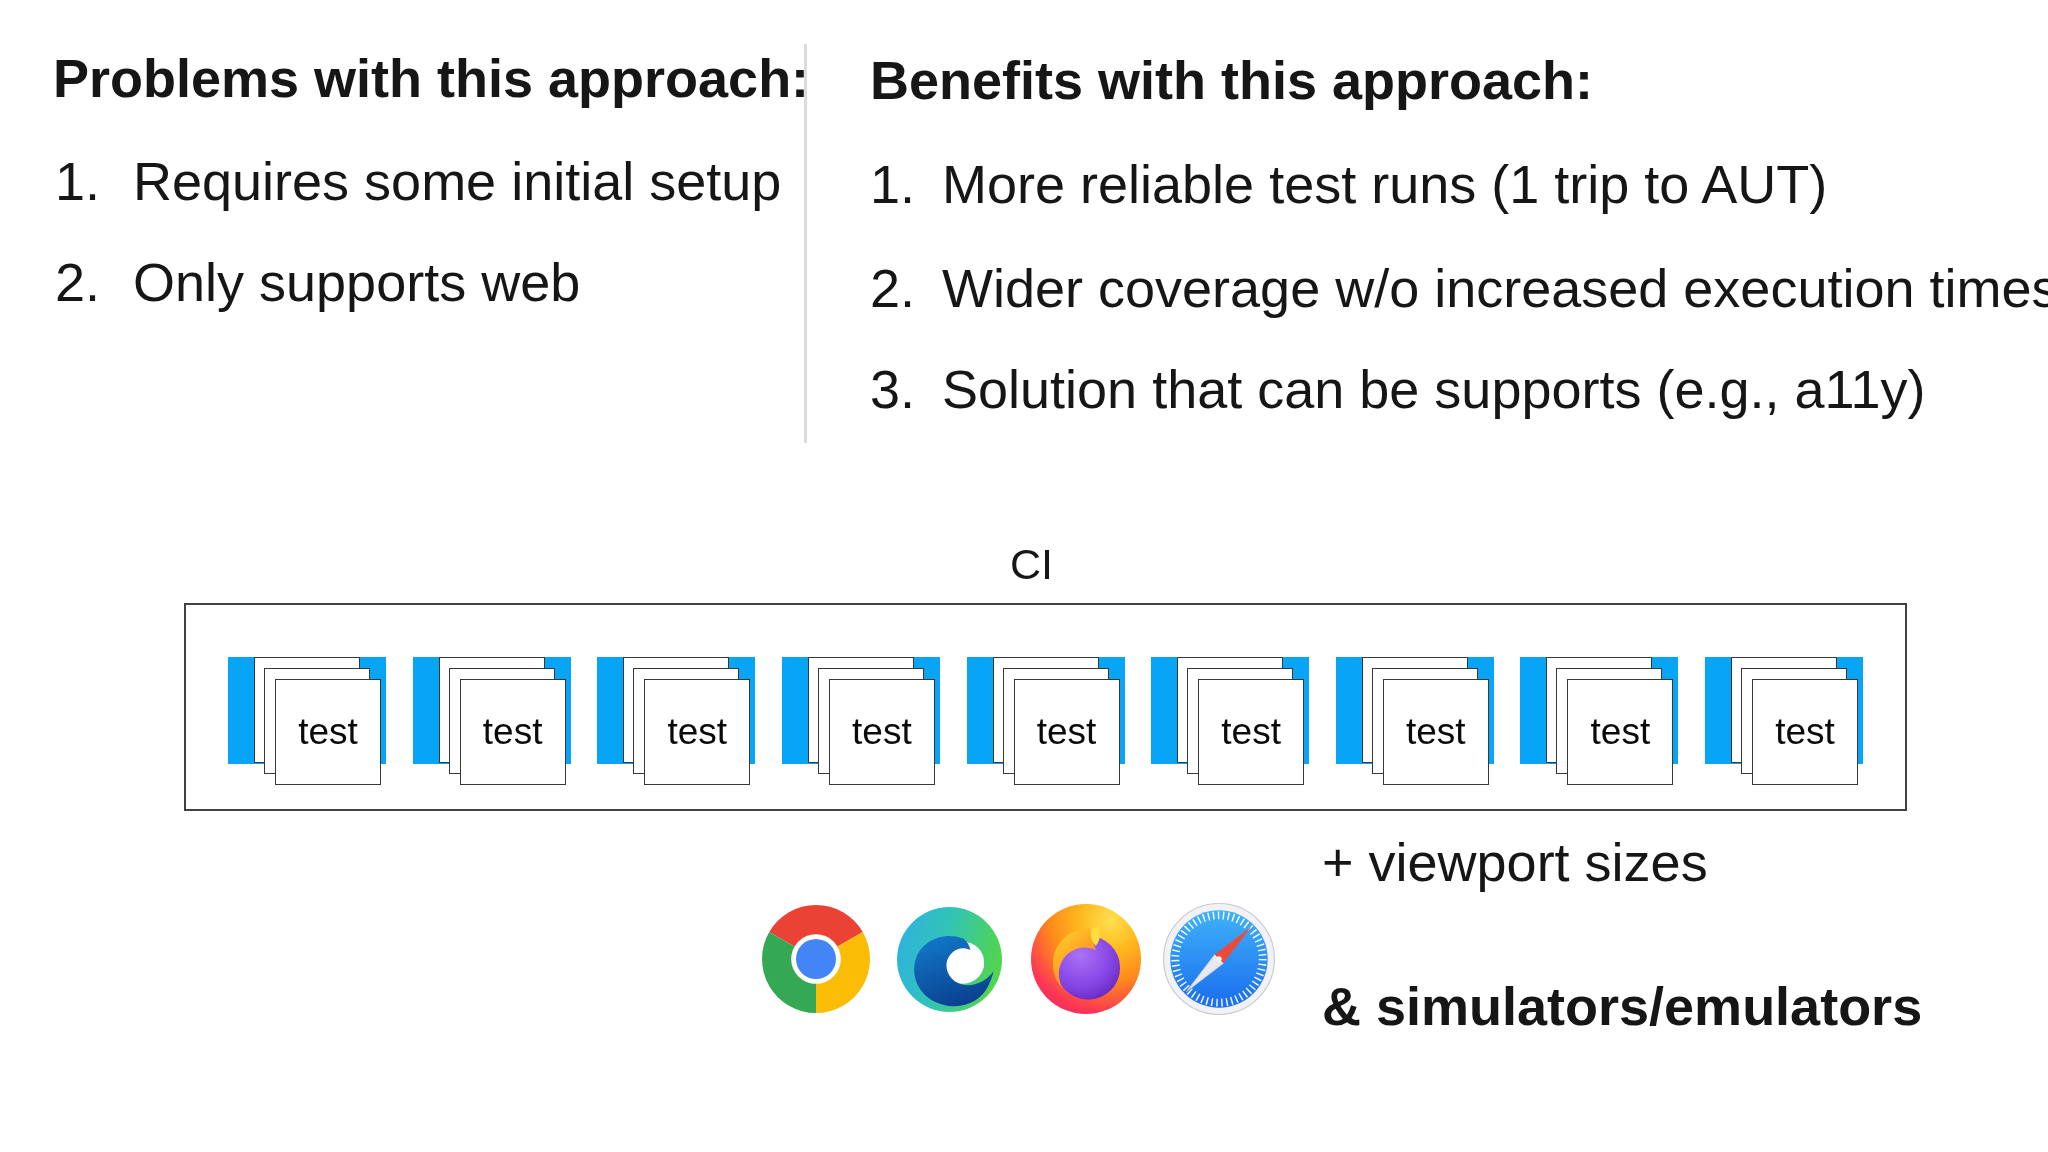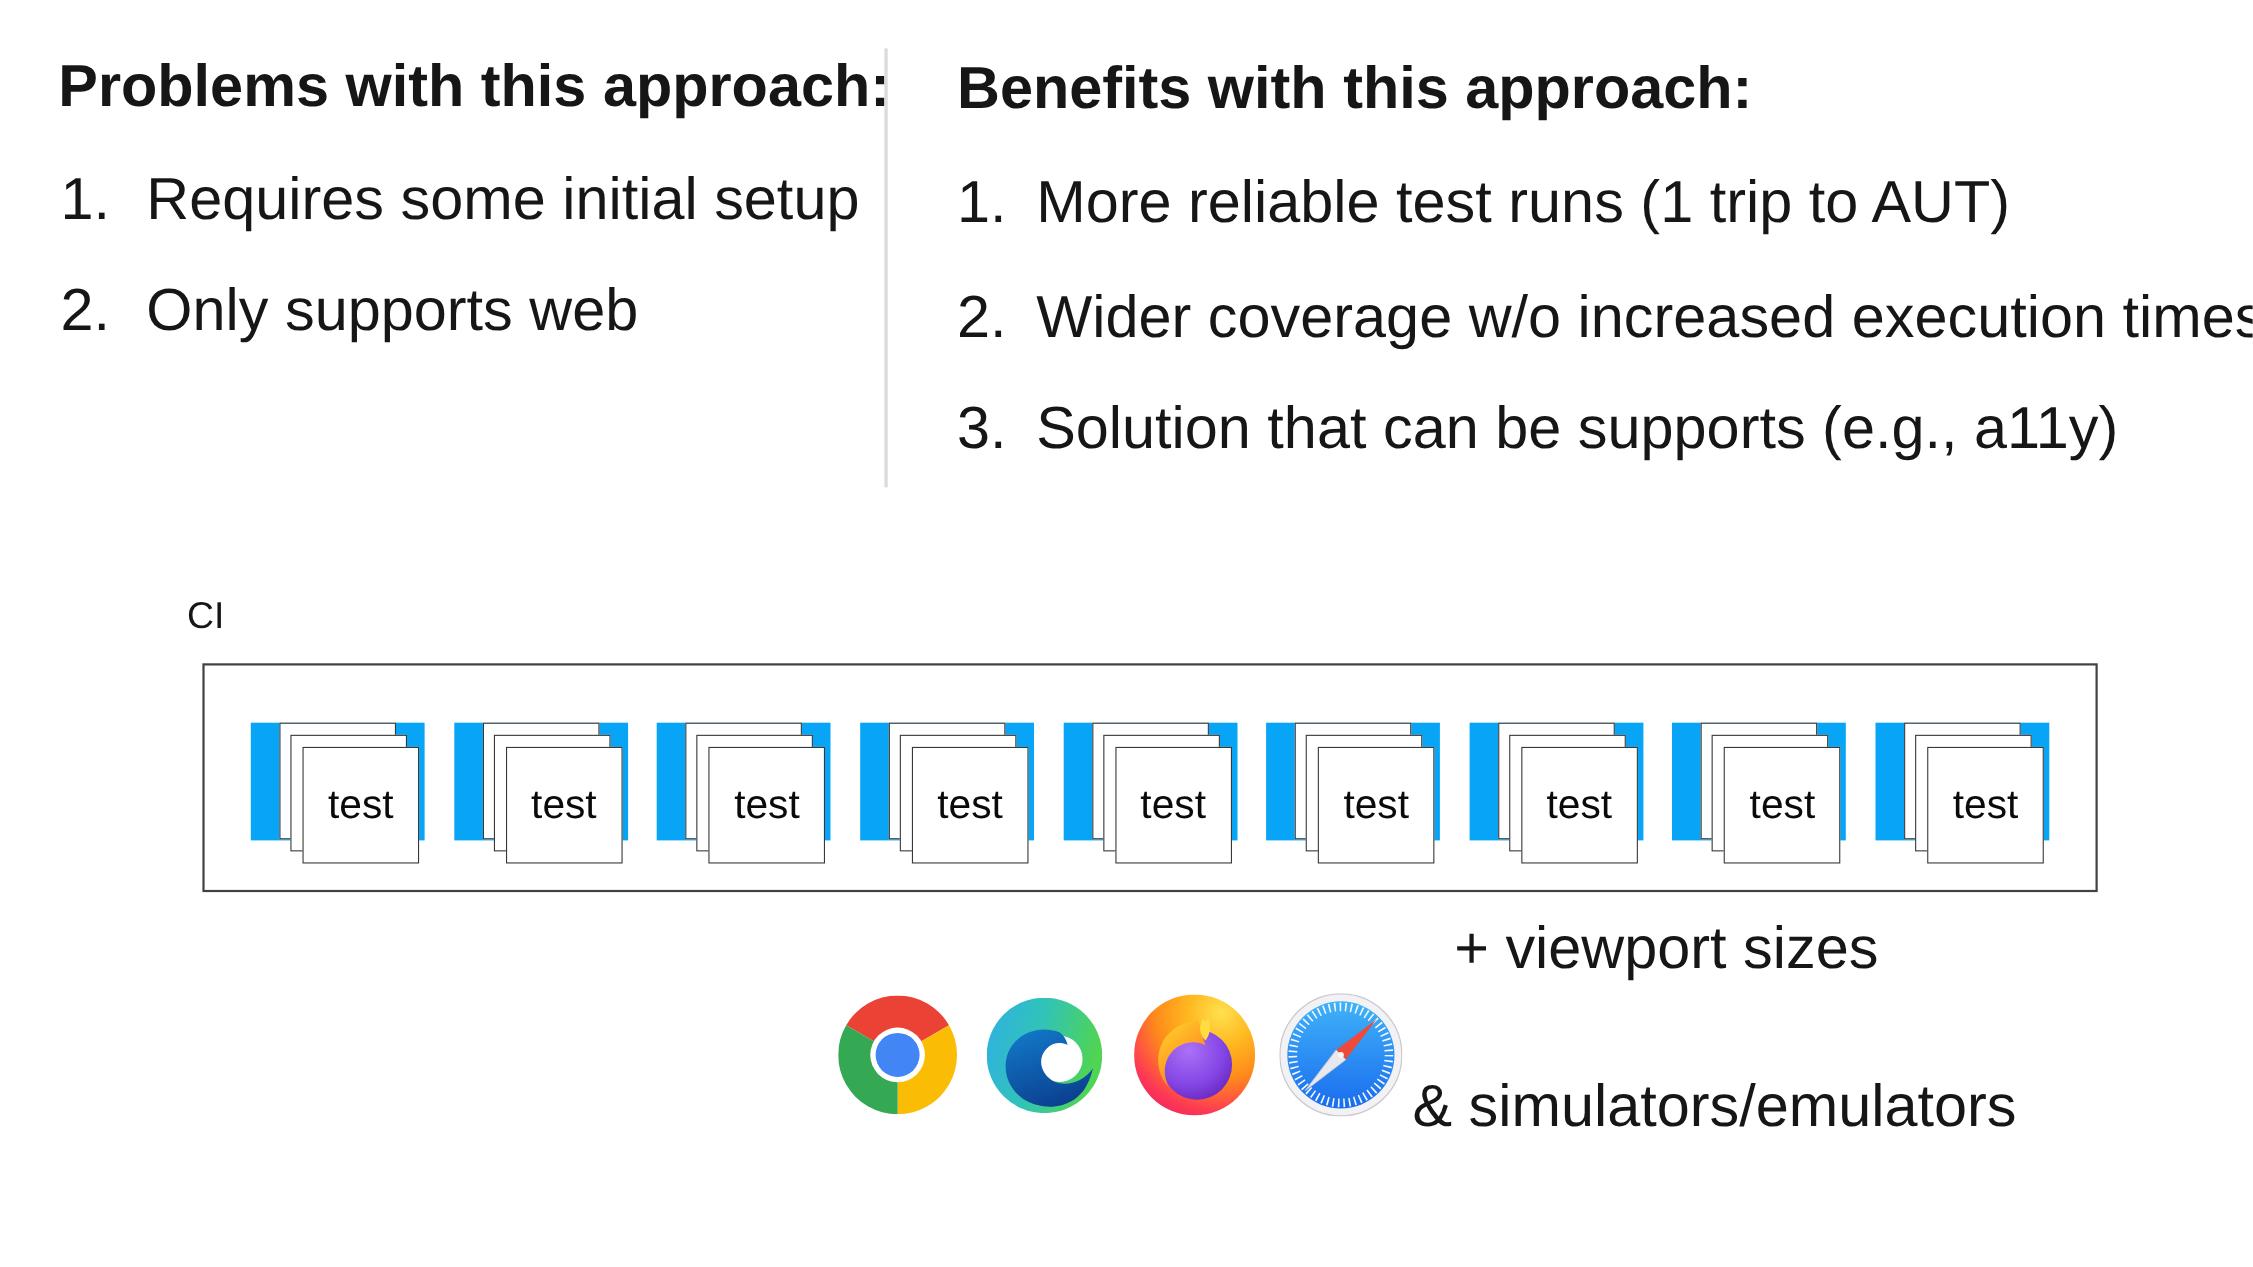--- a/index.html
+++ b/index.html
@@ -14,21 +14,21 @@
   .txt{position:absolute;font-size:54px;line-height:1;white-space:nowrap;}
   .heading{font-weight:700;}
   .list-item{display:flex;align-items:baseline;}
   .num{flex:none;width:78px;}
   .right-col .num{width:72px;}
 
   
   .divider{position:absolute;left:804px;top:44px;width:3px;height:399px;background:#dbdbdb;}
 
   
-  .ci-label{position:absolute;left:170px;top:543px;width:1723px;font-size:34px;line-height:1;}
+  .ci-label{position:absolute;left:170px;top:543px;width:1723px;text-align:center;font-size:43px;line-height:1;}
   .ci-box{
     position:absolute;left:184px;top:603px;width:1723px;height:208px;
     border:2px solid #414141;box-sizing:border-box;
     display:flex;justify-content:space-between;align-items:flex-start;
     padding:52px 42px 0 42px;
   }
   .stack{position:relative;width:158px;height:132px;flex:none;}
   .stack-blue{position:absolute;left:0;top:0;width:158px;height:107px;background:var(--accent,#08A5F6);}
   .card{position:absolute;width:106px;height:106px;background:#ffffff;border:1.5px solid #383838;box-sizing:border-box;}
   .card.c1{left:26px;top:0;}
@@ -36,21 +36,21 @@
   .card.c3{left:47px;top:22px;display:flex;align-items:center;justify-content:center;font-size:37px;color:#0a0a0a;}
 
   
   .bicon{position:absolute;}
   #icon-chrome{left:762px;top:905px;width:108px;height:108px;}
   #icon-edge{left:897px;top:907px;width:105px;height:105px;}
   #icon-firefox{left:1031px;top:904px;width:110px;height:110px;}
   #icon-safari{left:1163px;top:903px;width:112px;height:112px;}
 
   .caption1{left:1322px;top:835px;}
-  .caption2{left:1284px;top:979px;}
+  .caption2{left:1322px;top:979px;font-weight:bold;}
 </style>
 </head>
 <body>
 
 <div id="slide" style="--accent: #08A5F6;">
 
   <div class="txt heading" style="left:53px;top:51px;">Problems with this approach:</div>
 
   <div class="txt list-item left-col" style="left:55px;top:154px;">
     <span class="num">1.</span>

